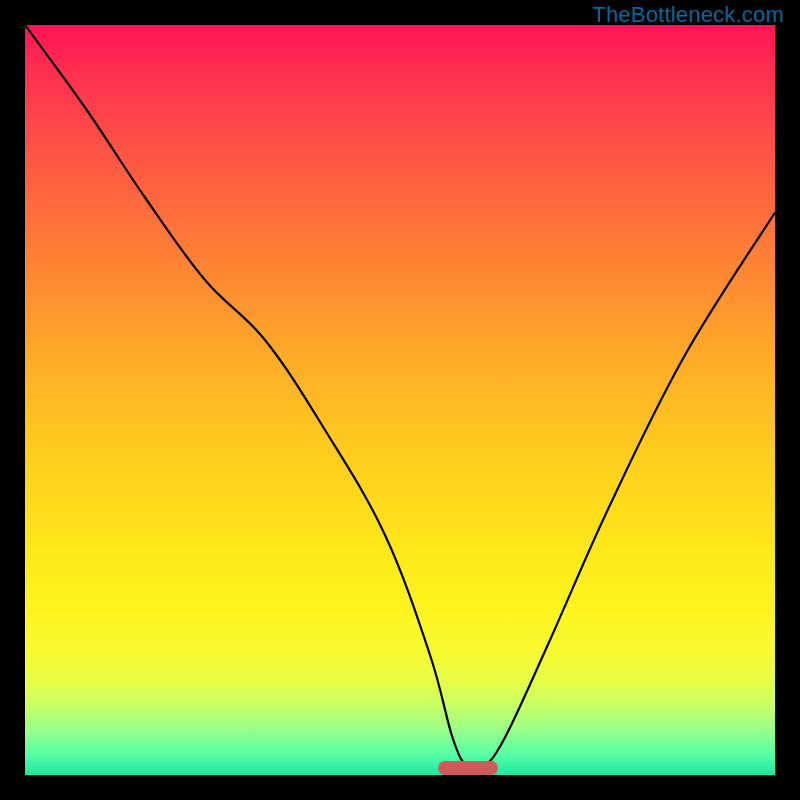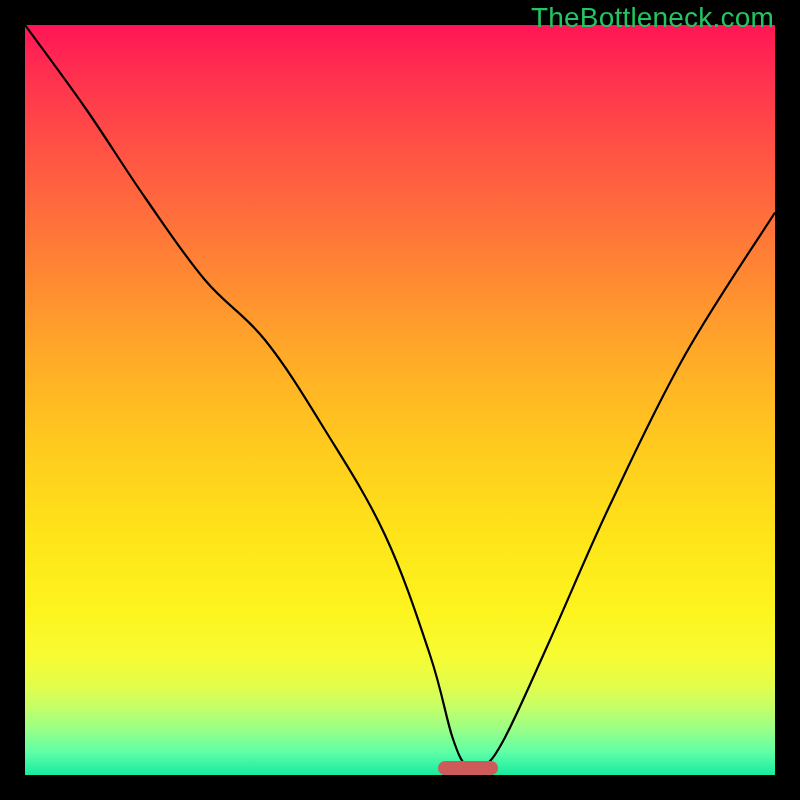--- a/index.html
+++ b/index.html
@@ -44,23 +44,23 @@
   }
   .marker {
     position: absolute;
     height: 14px;
     border-radius: 7px;
     background: #cc5b59;
   }
   .watermark {
     position: absolute;
     top: 2px;
-    right: 26px;
-    color: #22c55e;
-    font-size: 28px;
+    right: 16px;
+    color: #0369a1;
+    font-size: 22px;
     letter-spacing: 0.2px;
     user-select: none;
   }
   svg.curve {
     position: absolute;
     left: 0;
     top: 0;
     width: 750px;
     height: 750px;
   }

